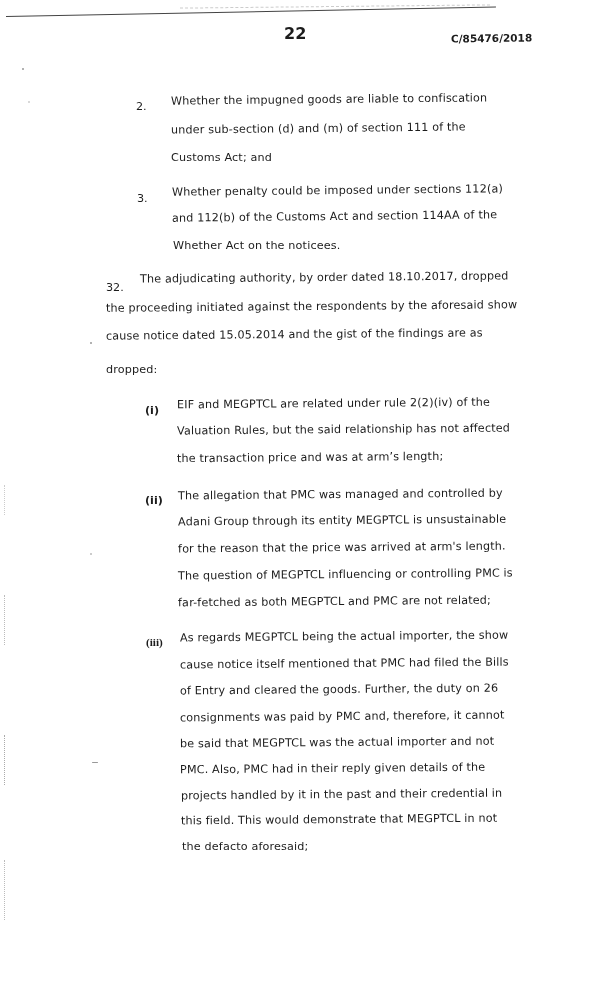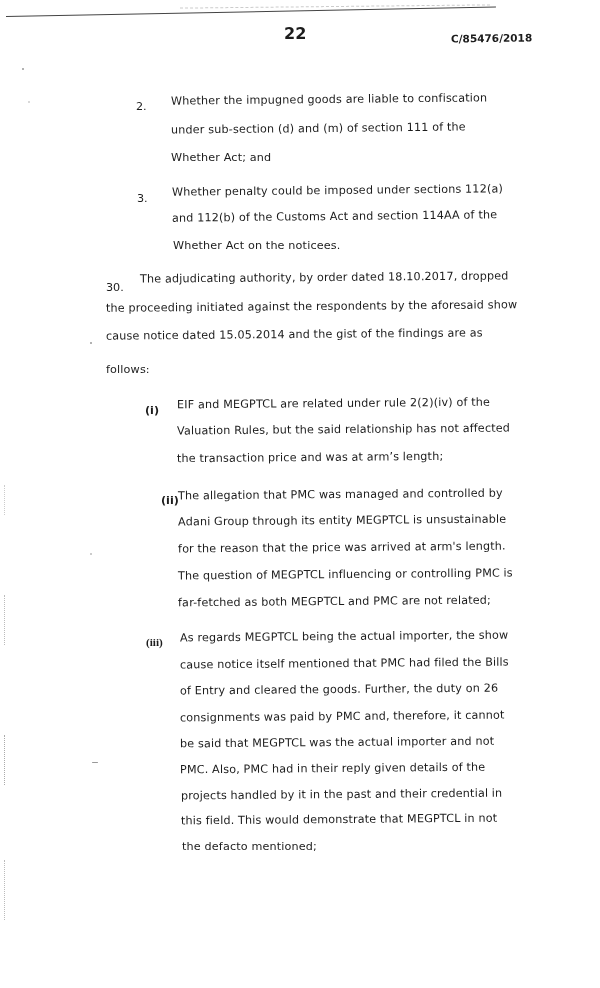--- a/index.html
+++ b/index.html
@@ -37,55 +37,55 @@
 <div class="page">
   <div class="top-rule"></div>
   <div class="top-rule-faint"></div>
 
   <div class="page-number">22</div>
   <div class="case-number">C/85476/2018</div>
 
   <div class="num" style="left:136px; top:100px;">2.</div>
   <div class="line" style="left:171px; top:93px; transform:rotate(-0.6deg);">Whether the impugned goods are liable to confiscation</div>
   <div class="line" style="left:171px; top:122px; transform:rotate(-0.6deg);">under sub-section (d) and (m) of section 111 of the</div>
-  <div class="line" style="left:171px; top:151px;">Whether Act; and</div>
+  <div class="line" style="left:171px; top:151px;">Customs Act; and</div>
 
   <div class="num" style="left:137px; top:192px;">3.</div>
   <div class="line" style="left:172px; top:184px; transform:rotate(-0.6deg);">Whether penalty could be imposed under sections 112(a)</div>
   <div class="line" style="left:172px; top:210px; transform:rotate(-0.6deg);">and 112(b) of the Customs Act and section 114AA of the</div>
   <div class="line" style="left:173px; top:239px;">Whether Act on the noticees.</div>
 
-  <div class="num" style="left:106px; top:281px;">30.</div>
+  <div class="num" style="left:106px; top:281px;">32.</div>
   <div class="line" style="left:140px; top:271px; transform:rotate(-0.5deg);">The adjudicating authority, by order dated 18.10.2017, dropped</div>
   <div class="line" style="left:106px; top:300px; transform:rotate(-0.5deg);">the proceeding initiated against the respondents by the aforesaid show</div>
   <div class="line" style="left:106px; top:328px; transform:rotate(-0.5deg);">cause notice dated 15.05.2014 and the gist of the findings are as</div>
-  <div class="line" style="left:106px; top:363px;">follows:</div>
+  <div class="line" style="left:106px; top:363px;">dropped:</div>
 
   <div class="num bold" style="left:145px; top:404px;">(i)</div>
   <div class="line" style="left:177px; top:397px; transform:rotate(-0.5deg);">EIF and MEGPTCL are related under rule 2(2)(iv) of the</div>
   <div class="line" style="left:177px; top:423px; transform:rotate(-0.5deg);">Valuation Rules, but the said relationship has not affected</div>
   <div class="line" style="left:177px; top:451px; transform:rotate(-0.5deg);">the transaction price and was at arm’s length;</div>
 
-  <div class="num bold" style="left:161px; top:494px;">(ii)</div>
+  <div class="num bold" style="left:145px; top:494px;">(ii)</div>
   <div class="line" style="left:178px; top:488px; transform:rotate(-0.5deg);">The allegation that PMC was managed and controlled by</div>
   <div class="line" style="left:178px; top:514px; transform:rotate(-0.5deg);">Adani Group through its entity MEGPTCL is unsustainable</div>
   <div class="line" style="left:178px; top:541px; transform:rotate(-0.5deg);">for the reason that the price was arrived at arm's length.</div>
   <div class="line" style="left:178px; top:568px; transform:rotate(-0.5deg);">The question of MEGPTCL influencing or controlling PMC is</div>
   <div class="line" style="left:178px; top:595px; transform:rotate(-0.5deg);">far-fetched as both MEGPTCL and PMC are not related;</div>
 
   <div class="num bold" style="left:146px; top:636px;font-family:Liberation Serif, serif;">(iii)</div>
   <div class="line" style="left:180px; top:630px; transform:rotate(-0.5deg);">As regards MEGPTCL being the actual importer, the show</div>
   <div class="line" style="left:180px; top:657px; transform:rotate(-0.5deg);">cause notice itself mentioned that PMC had filed the Bills</div>
   <div class="line" style="left:180px; top:683px; transform:rotate(-0.5deg);">of Entry and cleared the goods. Further, the duty on 26</div>
   <div class="line" style="left:180px; top:710px; transform:rotate(-0.5deg);">consignments was paid by PMC and, therefore, it cannot</div>
   <div class="line" style="left:180px; top:736px; transform:rotate(-0.5deg);">be said that MEGPTCL was the actual importer and not</div>
   <div class="line" style="left:180px; top:762px; transform:rotate(-0.5deg);">PMC. Also, PMC had in their reply given details of the</div>
   <div class="line" style="left:181px; top:788px; transform:rotate(-0.5deg);">projects handled by it in the past and their credential in</div>
   <div class="line" style="left:181px; top:813px; transform:rotate(-0.5deg);">this field. This would demonstrate that MEGPTCL in not</div>
-  <div class="line" style="left:182px; top:840px;">the defacto mentioned;</div>
+  <div class="line" style="left:182px; top:840px;">the defacto aforesaid;</div>
 
   <div class="speck" style="left:22px; top:68px;"></div>
   <div class="speck" style="left:28px; top:101px; background:#ccc;"></div>
   <div class="speck" style="left:90px; top:342px;"></div>
   <div class="speck" style="left:90px; top:553px; background:#bbb;"></div>
   <div class="speck" style="left:92px; top:762px; width:6px; height:1px;"></div>
   <div class="edge-noise" style="top:485px; height:30px; border-left:1px dotted #ccc;"></div>
   <div class="edge-noise" style="top:595px; height:50px; border-left:1px dotted #bbb;"></div>
   <div class="edge-noise" style="top:735px; height:50px; border-left:1px dotted #aaa;"></div>
   <div class="edge-noise" style="top:860px; height:60px; border-left:1px dotted #bbb;"></div>

